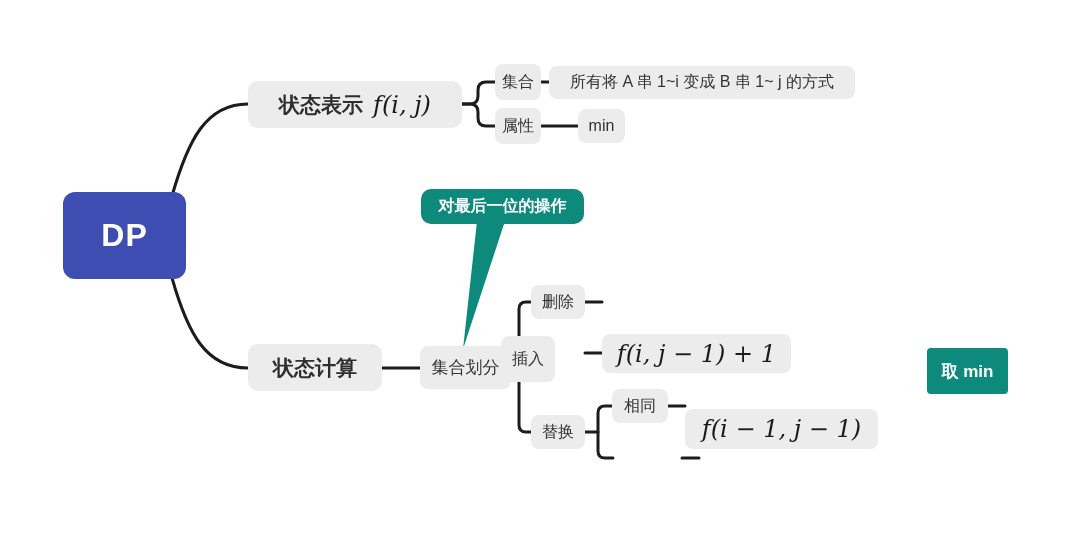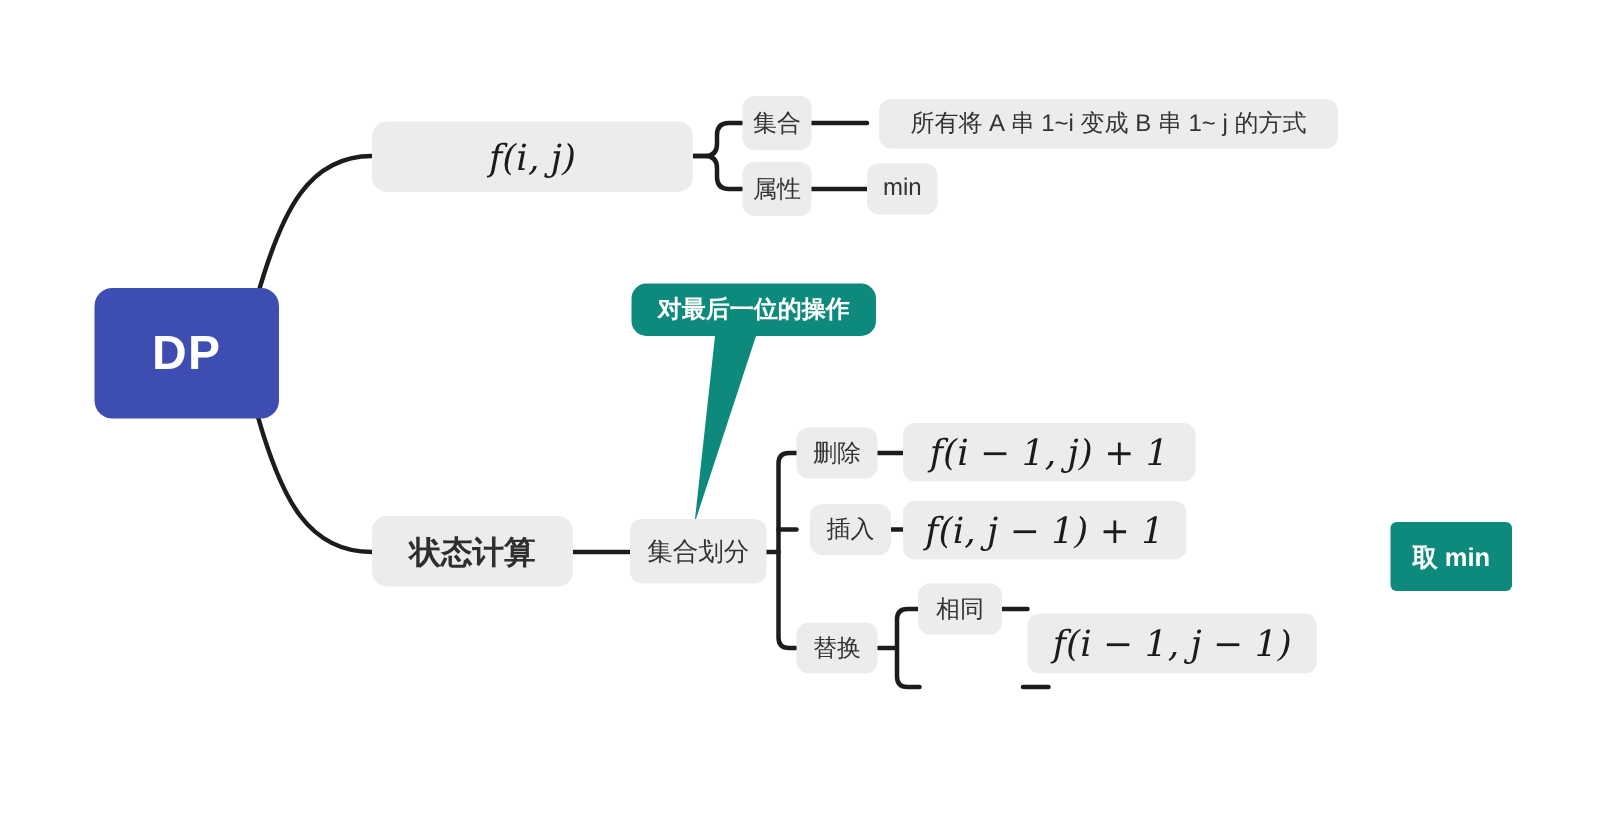--- a/index.html
+++ b/index.html
@@ -61,46 +61,44 @@
     <path class="wire" d="M 612 406 L 605 406 Q 598 406 598 413 L 598 451 Q 598 458 605 458 L 613 458"></path>
     <path class="wire" d="M 668 406 L 685 406"></path>
     <path class="wire" d="M 682 458 L 699 458"></path>
 
     <path class="tail" d="M 477 221 L 505 221 L 463 349 Z"></path>
   </svg>
 
   <div class="node root" style="left:63px;top:192px;width:123px;height:87px">DP</div>
 
   <div class="node" style="left:248px;top:81px;width:214px;height:47px;border-radius:10px">
+    <span class="cjk-big">状态表示</span>
     <span class="formula">f(i, j)</span>
   </div>
 
   <div class="node" style="left:495px;top:64px;width:46px;height:36px">集合</div>
 
-  <div class="node" style="left:586px;top:66px;width:306px;height:33px">所有将 A 串 1~i 变成 B 串 1~ j 的方式</div>
+  <div class="node" style="left:549px;top:66px;width:306px;height:33px">所有将 A 串 1~i 变成 B 串 1~ j 的方式</div>
 
   <div class="node" style="left:495px;top:108px;width:46px;height:36px">属性</div>
 
   <div class="node" style="left:578px;top:109px;width:47px;height:34px">min</div>
 
   <div class="node" style="left:248px;top:344px;width:134px;height:47px;border-radius:10px">
     <span class="cjk-big">状态计算</span>
   </div>
 
   <div class="node accent callout" style="left:421px;top:189px;width:163px;height:35px">对最后一位的操作</div>
 
   <div class="node partition" style="left:420px;top:346px;width:91px;height:43px">集合划分</div>
 
   <div class="node" style="left:531px;top:285px;width:54px;height:34px">删除</div>
 
-  <div class="node formula-node" style="left:602px;top:282px;width:195px;height:39px">
-    <span class="formula">f(i − 1, j) + 1</span>
-  </div>
 
-  <div class="node" style="left:540px;top:336px;width:54px;height:34px">插入</div>
+  <div class="node" style="left:501px;top:336px;width:54px;height:46px">插入</div>
 
   <div class="node formula-node" style="left:602px;top:334px;width:189px;height:39px">
     <span class="formula">f(i, j − 1) + 1</span>
   </div>
 
   <div class="node" style="left:531px;top:415px;width:54px;height:34px">替换</div>
 
   <div class="node" style="left:612px;top:389px;width:56px;height:34px">相同</div>
 
   <div class="node formula-node" style="left:685px;top:409px;width:193px;height:40px">

